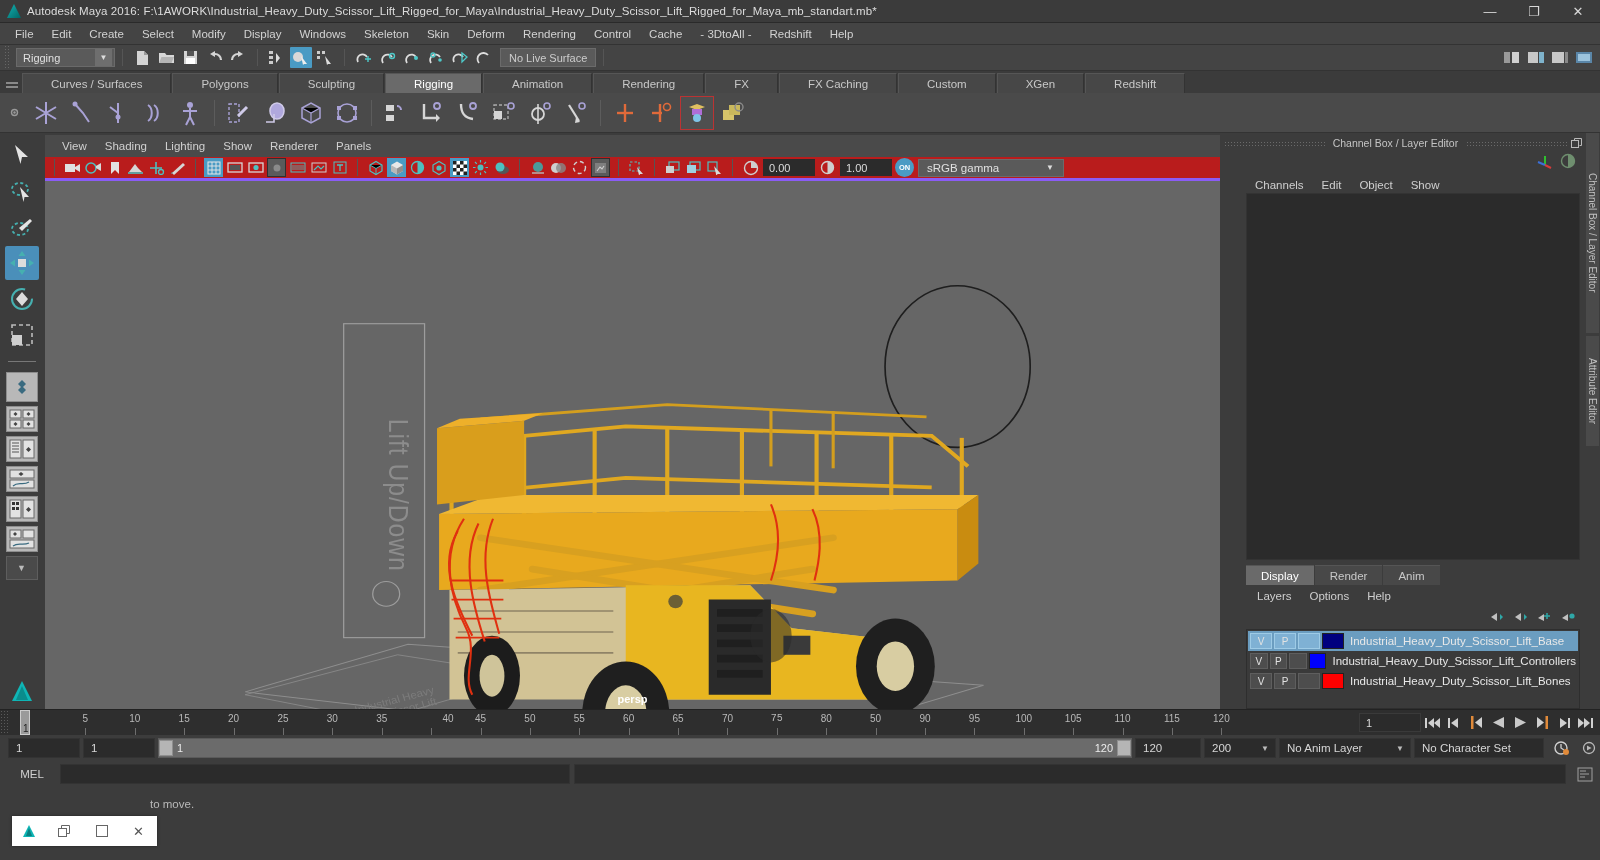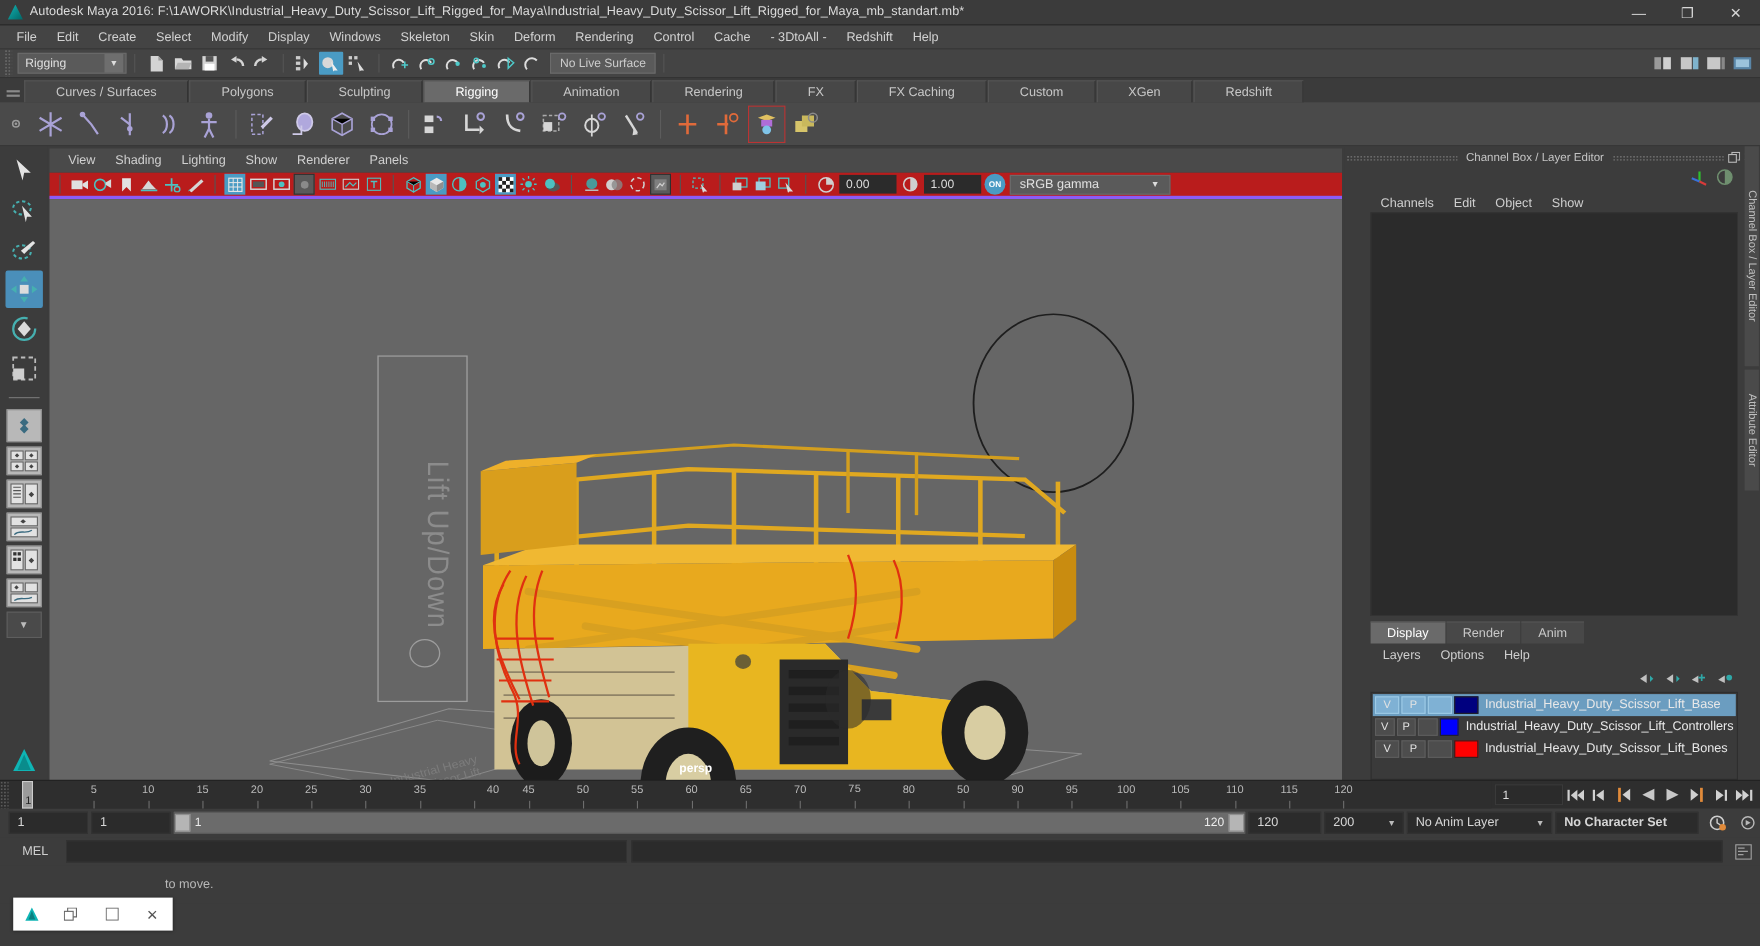--- a/index.html
+++ b/index.html
@@ -1143,21 +1143,21 @@
   <div class="fld" style="width:66px;">120</div>
   <div class="selwrap">
     <div class="sv" style="width:50px;">200</div>
     <div class="sarrow">▼</div>
   </div>
   <div class="selwrap">
     <div class="sv" style="width:110px;">No Anim Layer</div>
     <div class="sarrow">▼</div>
   </div>
   <div class="selwrap">
-    <div class="sv" style="width:128px;font-weight:bold;">No Character Set</div>
+    <div class="sv" style="width:128px;">No Character Set</div>
   </div>
   <div style="width:28px; display:flex; align-items:center; justify-content:center;">
     <svg width="17" height="16" viewBox="0 0 17 16">
         <circle cx="8" cy="8" r="6" stroke="#cfcfcf" stroke-width="1.4" fill="none"></circle>
         <path d="M8 4v4l3 2" stroke="#cfcfcf" stroke-width="1.3" fill="none"></path>
         <circle cx="13" cy="12" r="3" fill="#e08a3a"></circle>
       </svg>
   </div>
   <div style="width:22px; display:flex; align-items:center; justify-content:center;">
     <svg width="14" height="14" viewBox="0 0 14 14">

